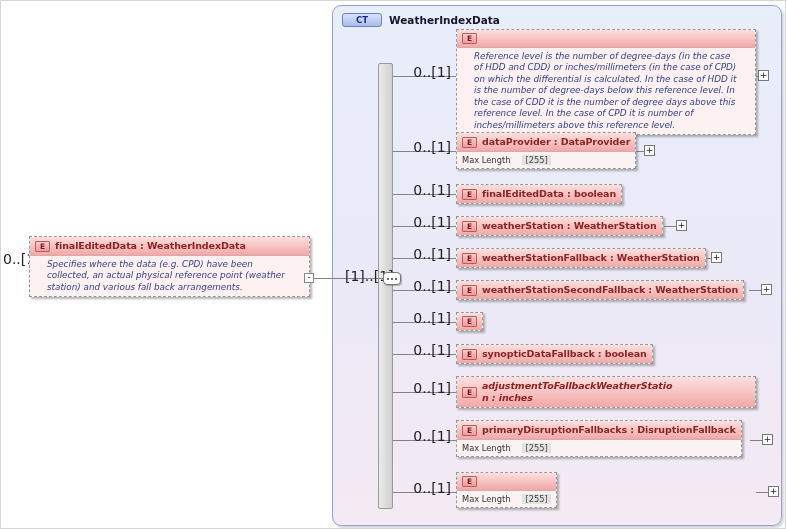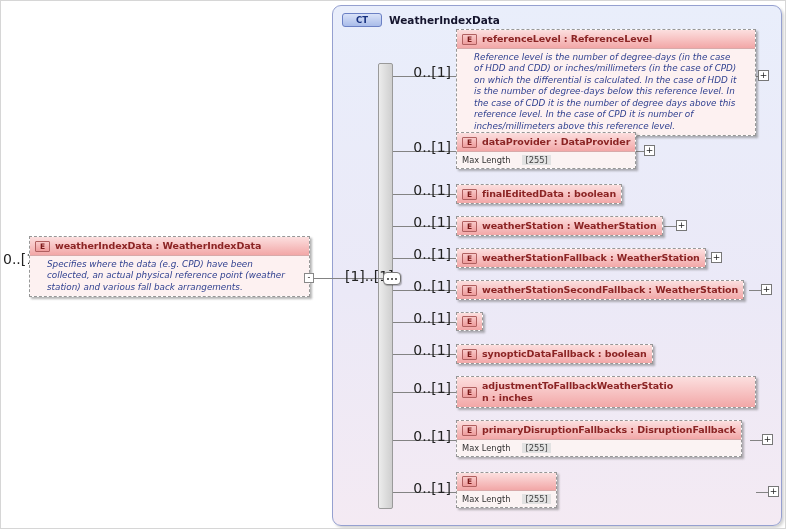--- a/index.html
+++ b/index.html
@@ -51,21 +51,21 @@
     display:flex; align-items:center; gap:5px; padding:3px 5px;
     background:linear-gradient(#fcdfdf,#f2a7a7);
   }
   .e-badge {
     width:15px; height:11px; flex:none;
     background:linear-gradient(#f9caca,#ee9c9c); border:1px solid #b06060; border-radius:1px;
     color:#7a1818; font-size:7.5px; font-weight:bold;
     display:flex; align-items:center; justify-content:center;
   }
   .elem-title { font-weight:bold; font-size:9.5px; letter-spacing:-0.1px; color:#8b2424; line-height:12px; }
-  .elem-title span { display:block; }
+  .elem-title span { display:block;font-style:italic; }
   .wrapbox { white-space:normal; }
   .elem-annot {
     padding:3px 17px; font-size:8.8px; font-style:italic; color:#2e3f8f;
     background:#fdf1f1; border-top:1px solid #d8aaaa; line-height:1.3; white-space:normal;
   }
   .facet {
     display:flex; align-items:center; gap:12px; padding:3px 5px;
     font-size:8.3px; color:#333; background:#fbf3f3; border-top:1px solid #d8aaaa;
   }
   .facet-val { background:#e2e2e2; color:#444; padding:0 3px; }
@@ -89,42 +89,41 @@
     <div class="ct-header">
       <span class="ct-badge">CT</span>
       <span class="ct-title">WeatherIndexData</span>
     </div>
   </div>
 
   <span class="card free" style="left:2px;top:250px">0..[1]</span>
   <div class="elem" style="left:28px;top:235px;width:281px">
     <div class="elem-header">
       <span class="e-badge">E</span>
-      <span class="elem-title">weatherIndexData : WeatherIndexData</span>
+      <span class="elem-title">finalEditedData : WeatherIndexData</span>
     </div>
     <div class="elem-annot">Specifies where the data (e.g. CPD) have been collected, an actual physical reference point (weather station) and various fall back arrangements.</div>
   </div>
   <div class="hline" style="left:309px;top:277px;width:76px"></div>
   <div class="collapse-box">-</div>
   <span class="card free" style="left:344px;top:267px">[1]..[1]</span>
 
   <div class="seq-bar"></div>
   <div class="seq-icon">
       <i></i>
       <i></i>
       <i></i>
     </div>
 
   <span class="card" style="left:396px;top:63px">0..[1]</span>
   <div class="hline" style="left:392px;top:75px;width:63px"></div>
   <div class="hline" style="left:745px;top:75px;width:12px"></div>
   <div class="elem" style="left:455px;top:28px;width:300px">
     <div class="elem-header">
       <span class="e-badge">E</span>
-      <span class="elem-title">referenceLevel : ReferenceLevel</span>
     </div>
     <div class="elem-annot">Reference level is the number of degree-days (in the case of HDD and CDD) or inches/millimeters (in the case of CPD) on which the differential is calculated. In the case of HDD it is the number of degree-days below this reference level. In the case of CDD it is the number of degree days above this reference level. In the case of CPD it is number of inches/millimeters above this reference level.</div>
   </div>
   <div class="expand" style="left:757px;top:69px">+</div>
 
   <span class="card" style="left:396px;top:138px">0..[1]</span>
   <div class="hline" style="left:392px;top:150px;width:63px"></div>
   <div class="hline" style="left:631px;top:150px;width:12px"></div>
   <div class="elem" style="left:455px;top:131px">
     <div class="elem-header">

